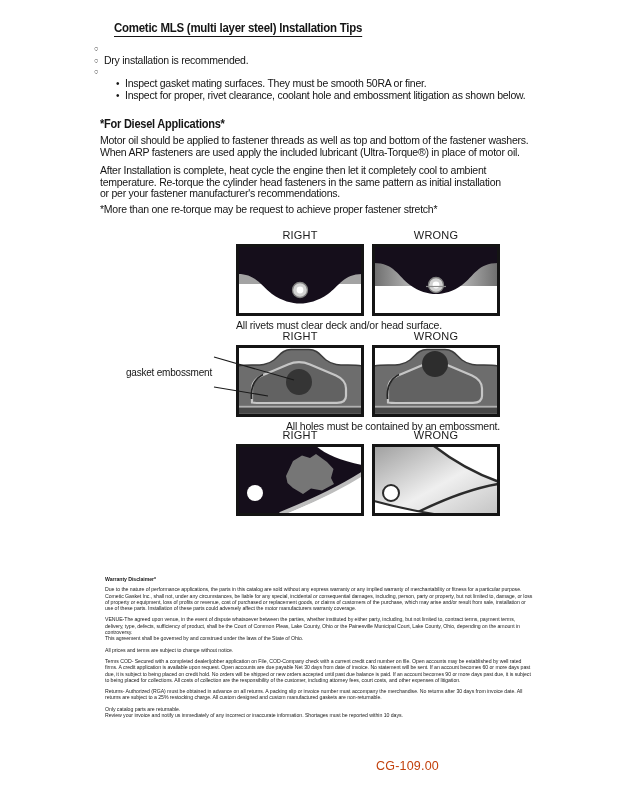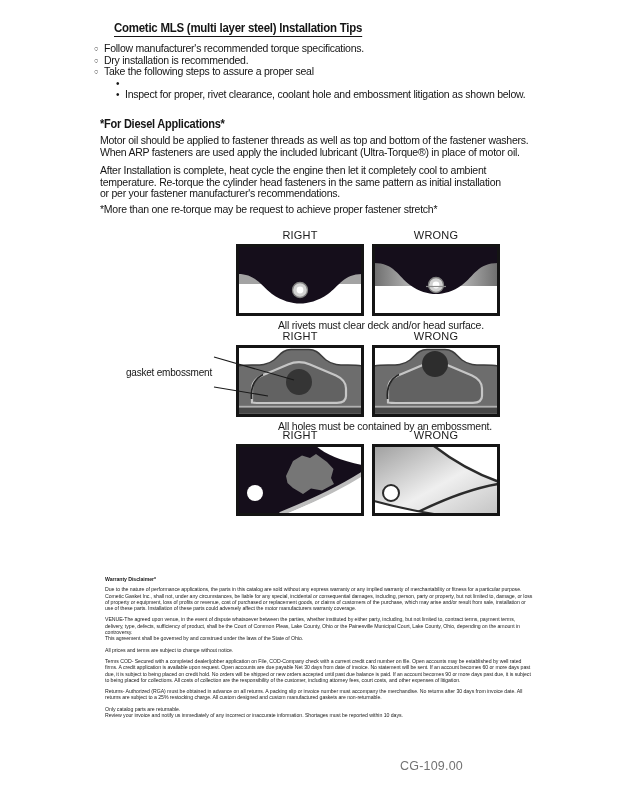--- a/index.html
+++ b/index.html
@@ -19,69 +19,68 @@
 
   #diesel-h{position:absolute;left:100px;top:116px;font-size:13px;font-weight:bold;margin:0;}
   .para{position:absolute;left:100px;width:470px;margin:0;font-size:10.5px;letter-spacing:-0.25px;
         line-height:11.7px;white-space:pre-line;}
   #p1{top:135px;}
   #p2{top:165px;}
   #p3{top:204px;}
 
   .dlabel{position:absolute;width:128px;text-align:center;font-size:11px;letter-spacing:0.2px;color:#1a1a1a;}
   .box{position:absolute;width:128px;height:72px;display:block;}
-  .cap{position:absolute;font-size:10.5px;letter-spacing:-0.2px;line-height:12px;white-space:pre-line;color:#1a1a1a;margin-left:42px;}
+  .cap{position:absolute;font-size:10.5px;letter-spacing:-0.2px;line-height:12px;white-space:pre-line;color:#1a1a1a;}
 
   #d1rl{left:236px;top:229px;} #d1wl{left:372px;top:229px;}
   #d1rb{left:236px;top:244px;} #d1wb{left:372px;top:244px;}
   #d1cap{left:236px;top:319px;}
 
   #d2rl{left:236px;top:330px;} #d2wl{left:372px;top:330px;}
   #d2rb{left:236px;top:345px;} #d2wb{left:372px;top:345px;}
-  #d2cap{left:236px;top:420px;width:264px;text-align:left;}
+  #d2cap{left:236px;top:420px;width:264px;text-align:right;}
 
   .callout{position:absolute;left:116px;width:96px;text-align:right;font-size:10px;
            letter-spacing:-0.2px;line-height:10.8px;white-space:pre-line;}
   #callout1{top:343px;}
   #callout2{top:368px;}
   #callout-lines{position:absolute;left:214px;top:350px;width:90px;height:50px;overflow:visible;z-index:5;}
 
   #d3rl{left:236px;top:429px;} #d3wl{left:372px;top:429px;}
   #d3rb{left:236px;top:444px;} #d3wb{left:372px;top:444px;}
   #d3cap{left:236px;top:518px;width:280px;}
 
   #warranty{position:absolute;left:105px;top:576px;width:428px;font-size:5.2px;
             letter-spacing:-0.05px;line-height:6.3px;color:#222;}
   #warranty .w-h{font-weight:bold;margin:0 0 4px 0;}
   #warranty p{margin:0 0 5px 0;white-space:pre-line;}
 
-  #pageno{position:absolute;left:400px;top:759px;font-size:12.5px;letter-spacing:0.2px;color:#737373;}
+  #pageno{position:absolute;left:376px;top:759px;font-size:12.5px;letter-spacing:0.2px;color:#c2410c;}
 </style>
 </head>
 <body>
 
 <div class="page">
 
   <h1 id="title" class="cond">Cometic MLS (multi layer steel) Installation Tips</h1>
 
   <div id="bullets">
     <div class="brow">
       <span class="mk1">○</span>
-      <span>Follow manufacturer's recommended torque specifications.</span>
     </div>
     <div class="brow">
       <span class="mk1">○</span>
       <span>Dry installation is recommended.</span>
     </div>
     <div class="brow">
       <span class="mk1">○</span>
-      <span>Take the following steps to assure a proper seal</span>
     </div>
     <div class="brow sub">
       <span class="mk2">•</span>
+      <span>Inspect gasket mating surfaces.  They must be smooth 50RA or finer.</span>
     </div>
     <div class="brow sub">
       <span class="mk2">•</span>
       <span>Inspect for proper, rivet clearance, coolant hole and embossment litigation as shown below.</span>
     </div>
   </div>
 
   <h2 id="diesel-h" class="cond">*For Diesel Applications*</h2>
   <p id="p2" class="para">After Installation is complete, heat cycle the engine then let it completely cool to ambient
 temperature. Re-torque the cylinder head fasteners in the same pattern as initial installation

